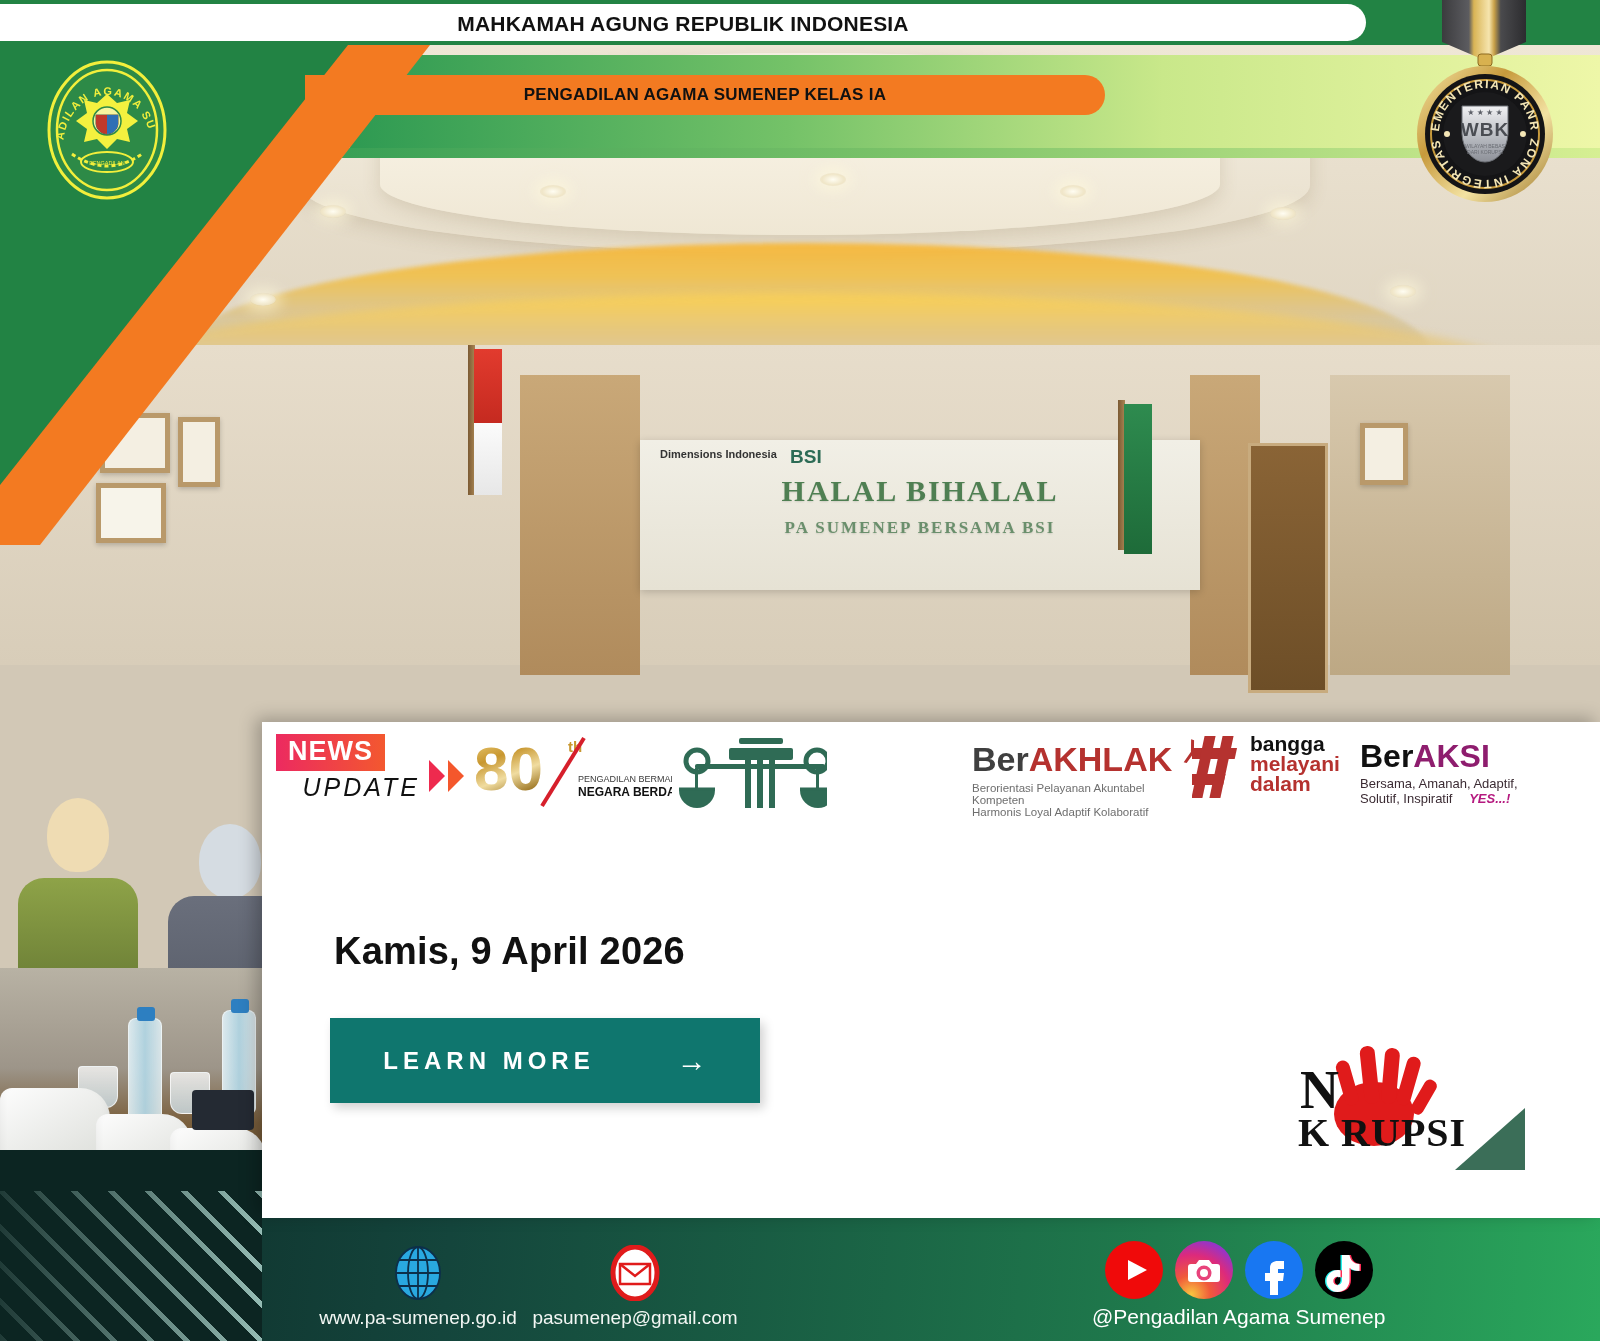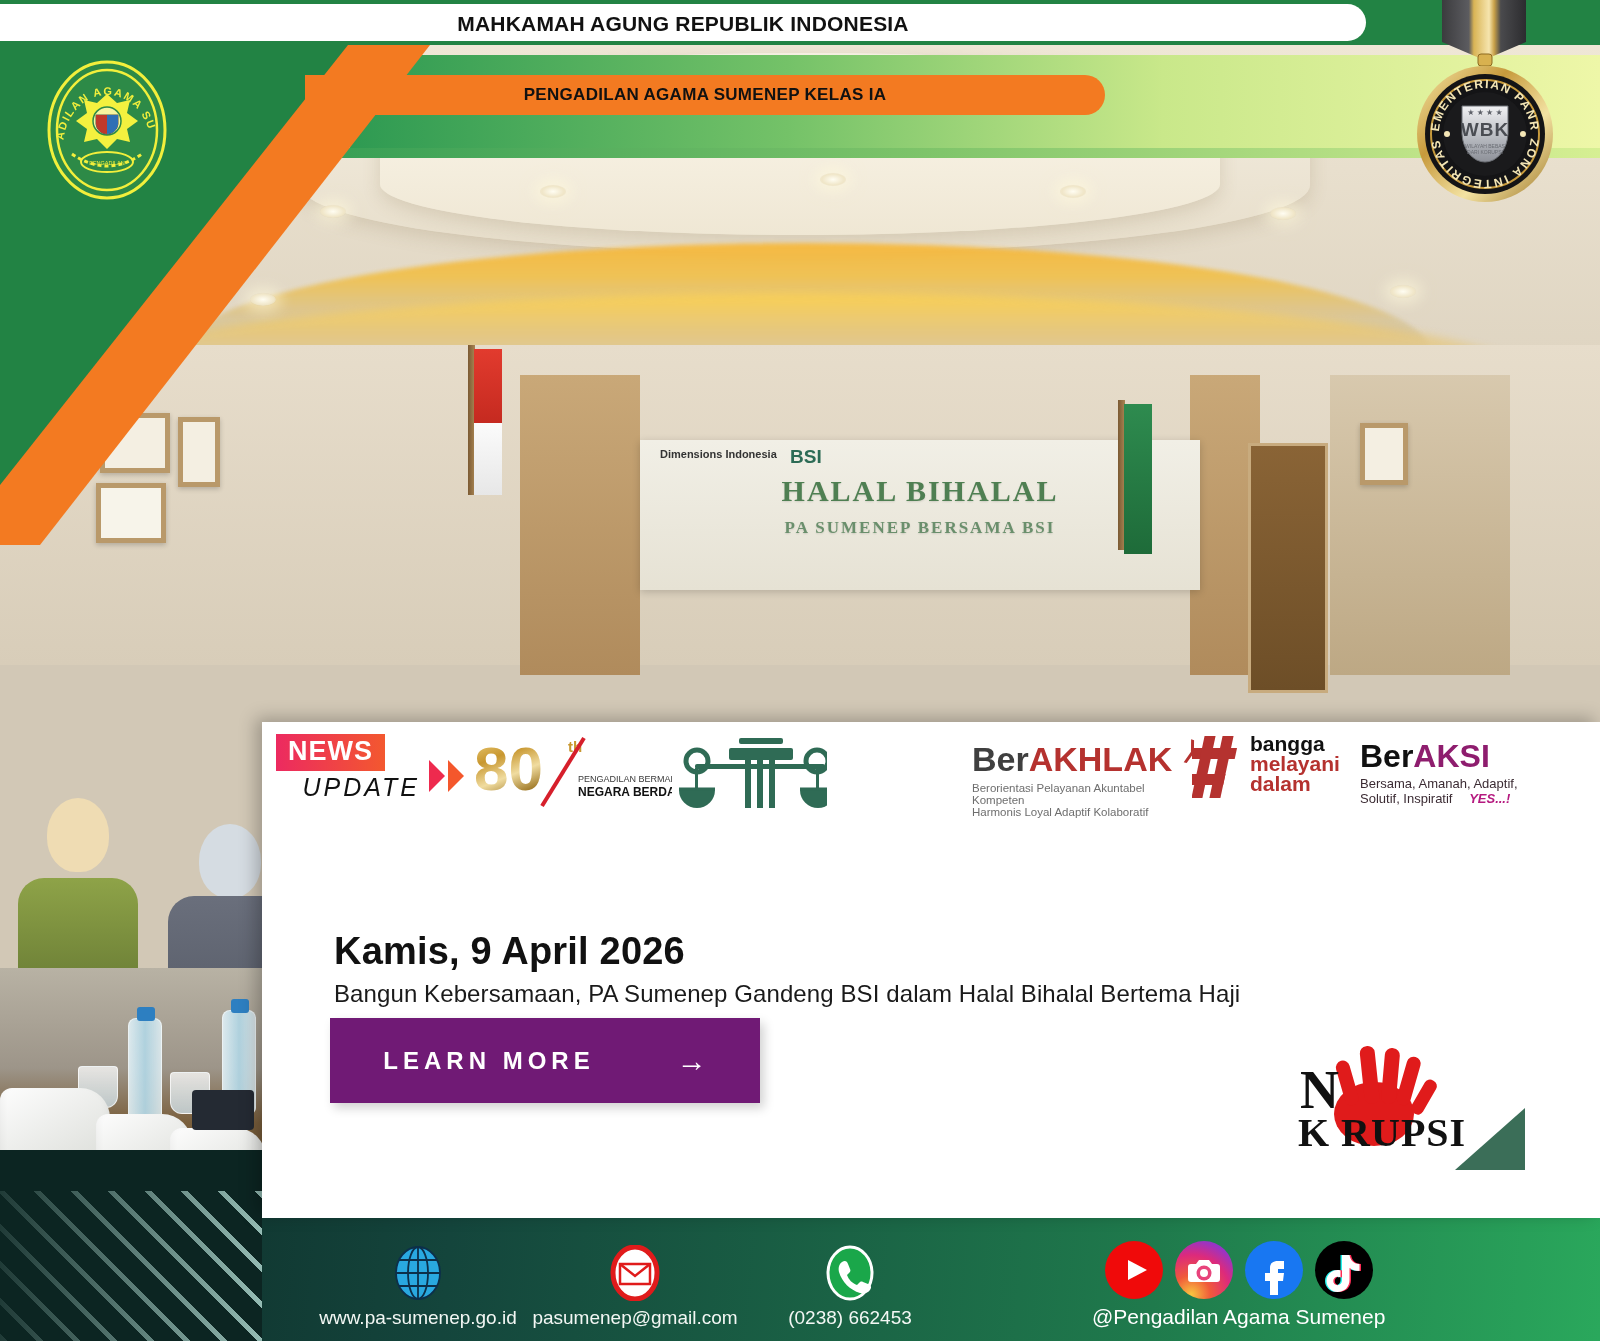--- a/index.html
+++ b/index.html
@@ -213,21 +213,21 @@
   .headline-date {
     position: absolute; left: 72px; top: 208px;
     font-size: 38px; font-weight: 700; color: #111; letter-spacing: .2px; text-align: center;
   }
   .headline-sub {
     position: absolute; left: 72px; top: 258px;
     font-size: 24px; color: #1a1a1a; letter-spacing: .1px;
   }
   .learn-more {
     position: absolute; left: 68px; top: 296px; width: 430px; height: 85px;
-    background: #701a75; border: none; cursor: pointer;
+    background: #0f766e; border: none; cursor: pointer;
     display: flex; align-items: center; justify-content: center; gap: 82px;
     box-shadow: 4px 5px 10px rgba(0,0,0,.18);
   }
   .learn-more .lm-text {
     color: #fff; font-size: 24px; font-weight: 700; letter-spacing: 5px;
   }
   .lm-arrow { color: #fff; font-size: 30px; line-height: 1; }
 
   .nokorupsi { position: absolute; left: 1020px; top: 300px; width: 200px; height: 130px; }
   .corner-tri {
@@ -626,21 +626,20 @@
         </div>
         <div style="font-size:13px;color:#3b2b33;margin-top:1px">Bersama,  Amanah,  Adaptif,</div>
         <div style="font-size:13px;color:#3b2b33;white-space:nowrap">
           <span>Solutif,  Inspiratif</span>
           <span style="color:#b5197f;font-style:italic;font-weight:700;margin-left:13px">YES...!</span>
         </div>
       </div>
     </div>
 
     <div class="headline-date">Kamis, 9 April  2026</div>
-    <div class="headline-sub">Bangun Kebersamaan, PA Sumenep Gandeng BSI dalam Halal Bihalal Bertema Haji</div>
 
     <button class="learn-more">
       <span class="lm-text">LEARN MORE</span>
       <span class="lm-arrow">→</span>
     </button>
 
     <div class="nokorupsi">
       <svg viewBox="0 0 200 130" width="200" height="130">
         <g fill="#e01b1b">
           <ellipse cx="92" cy="92" rx="40" ry="32"></ellipse>
@@ -677,27 +676,20 @@
           <ellipse cx="28" cy="28" rx="10" ry="26"></ellipse>
           <line x1="6" y1="28" x2="50" y2="28"></line>
           <path d="M9 15 H47"></path>
             <path d="M9 41 H47"></path>
           <line x1="28" y1="2" x2="28" y2="54"></line>
         </g>
       </svg>
       <div class="lbl">www.pa-sumenep.go.id</div>
     </div>
 
-    <div class="contact" style="left:760px;width:180px">
-      <svg class="ico" width="56" height="56" viewBox="0 0 56 56">
-        <ellipse cx="28" cy="28" rx="22" ry="26" fill="#1aa74a" stroke="#fff" stroke-width="3"></ellipse>
-        <path d="M20 17 c3 -2 5 -1 6 2 l2 5 c1 2 0 3 -1 4 l-2 2 c2 5 5 8 10 10 l2 -2 c1 -1 2 -2 4 -1 l5 2 c3 1 4 3 2 6 c-2 3 -6 4 -10 3 c-10 -3 -18 -11 -21 -21 c-1 -4 0 -8 3 -10 Z" fill="#fff"></path>
-      </svg>
-      <div class="lbl">(0238) 662453</div>
-    </div>
 
     <div class="social-wrap">
       <div class="social-row">
         <span class="soc yt">
           <svg width="58" height="58" viewBox="0 0 58 58">
               <polygon points="23,19 42,29 23,39" fill="#fff"></polygon>
             </svg>
         </span>
         <span class="soc ig">
           <svg width="58" height="58" viewBox="0 0 58 58">

